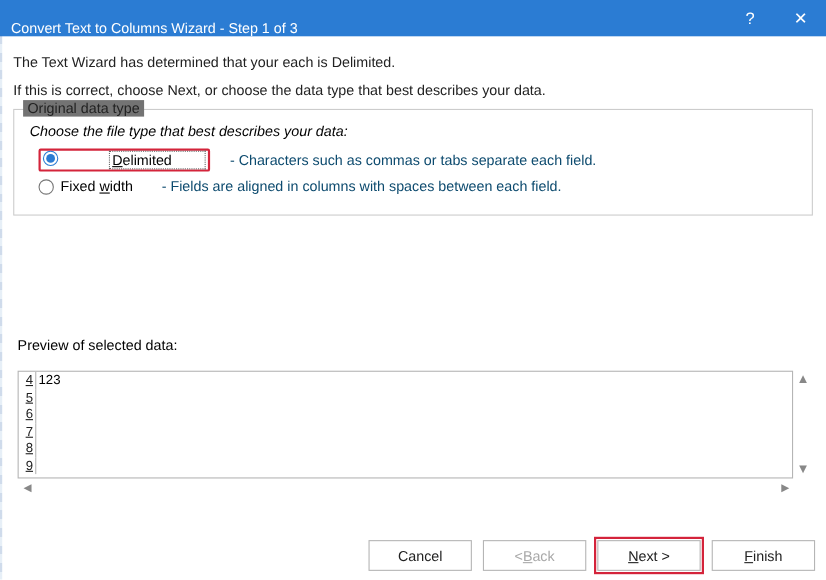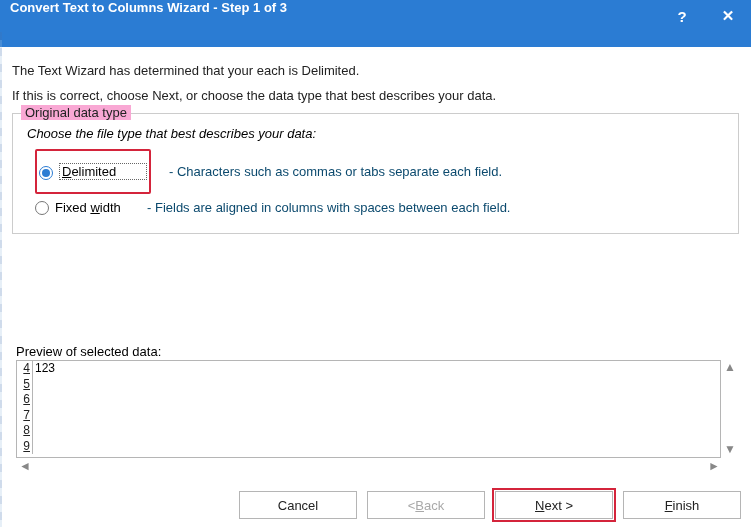--- a/index.html
+++ b/index.html
@@ -10,45 +10,44 @@
     background: #fff;
     color: #000;
     width: 751px;
     height: 527px;
     overflow: hidden;
     position: relative;
   }
   .titlebar {
     background: #2b7cd3;
     color: #fff;
-    height: 47px;
+    height: 33px;
     display: flex;
-    align-items: flex-start;
+    align-items: flex-end;
     padding-left: 10px;
-    font-weight: bold;
   }
   .titlebar-text { font-size: 13px; flex: 0 0 auto; }
   .titlebar-spacer { flex: 1; }
   .titlebar-btn {
     width: 46px; height: 32px;
     display: flex; align-items: center; justify-content: center;
     color: #fff; font-size: 15px;
   }
   .content { padding: 12px 12px 0 12px; }
   .intro1, .intro2 { margin: 4px 0 10px 0; color: #222; }
   .fieldset {
     border: 1px solid #ccc;
     margin-top: 6px;
     padding: 10px 10px 12px 10px;
     position: relative;
   }
   .fieldset-legend {
     position: absolute;
     top: -9px; left: 8px;
-    background: #f9a8d4;
+    background: #737373;
     padding: 0 4px;
     font-size: 13px;
     color: #222;
   }
   .choose-line { margin: 2px 0 8px 4px; font-style: italic; }
   .opt-row { display: flex; align-items: center; margin: 4px 0 6px 12px; }
   .radio {
     width: 14px; height: 14px; border-radius: 50%;
     border: 1.5px solid #777; margin-right: 6px; position: relative;
     flex: 0 0 14px;
@@ -61,25 +60,26 @@
   .opt-label { min-width: 88px; }
   .opt-label .ul { text-decoration: underline; }
   .opt-desc { color: #0c4a6e; margin-left: 4px; }
   .dotted-focus {
     border: 1px dotted #666;
     padding: 0 2px;
   }
   .highlight-box {
     border: 2.5px solid #d4243b;
     border-radius: 2px;
-    padding: 12px 2px;
+    padding: 0 2px;
     display: inline-flex;
-    align-items: flex-end;
-  }
-  .preview-label { margin: 110px 0 1px 4px; }
+    align-items: flex-start;
+    gap: 40px;
+  }
+  .preview-label { margin: 110px 0 16px 4px; }
   .preview-wrap { position: relative; padding: 0 18px 14px 4px; }
   .preview-box {
     border: 1px solid #b5b5b5;
     height: 98px;
     background: #fff;
     overflow: hidden;
   }
   .preview-row { display: flex; height: 15.5px; font-size: 12px; font-family: "Segoe UI", Tahoma, sans-serif; }
   .preview-rownum {
     width: 16px; border-right: 1px solid #b5b5b5; text-align: right;
@@ -94,21 +94,21 @@
   .scroll-up { right: 2px; top: 0; }
   .scroll-down { right: 2px; top: 82px; }
   .scroll-left { left: 6px; bottom: -1px; }
   .scroll-right { right: 18px; bottom: -1px; }
   .button-row {
     position: absolute;
     bottom: 8px; right: 10px;
     display: flex; gap: 10px;
   }
   .btn {
-    width: 118px; height: 28px;
+    width: 94px; height: 28px;
     border: 1px solid #b5b5b5;
     background: #fff;
     display: flex; align-items: center; justify-content: center;
     font-size: 13px; color: #222;
   }
   .btn.disabled { color: #a9a9a9; }
   .btn .ul { text-decoration: underline; }
   .btn.highlight-btn {
     outline: 2.5px solid #d4243b;
     outline-offset: 1px;

